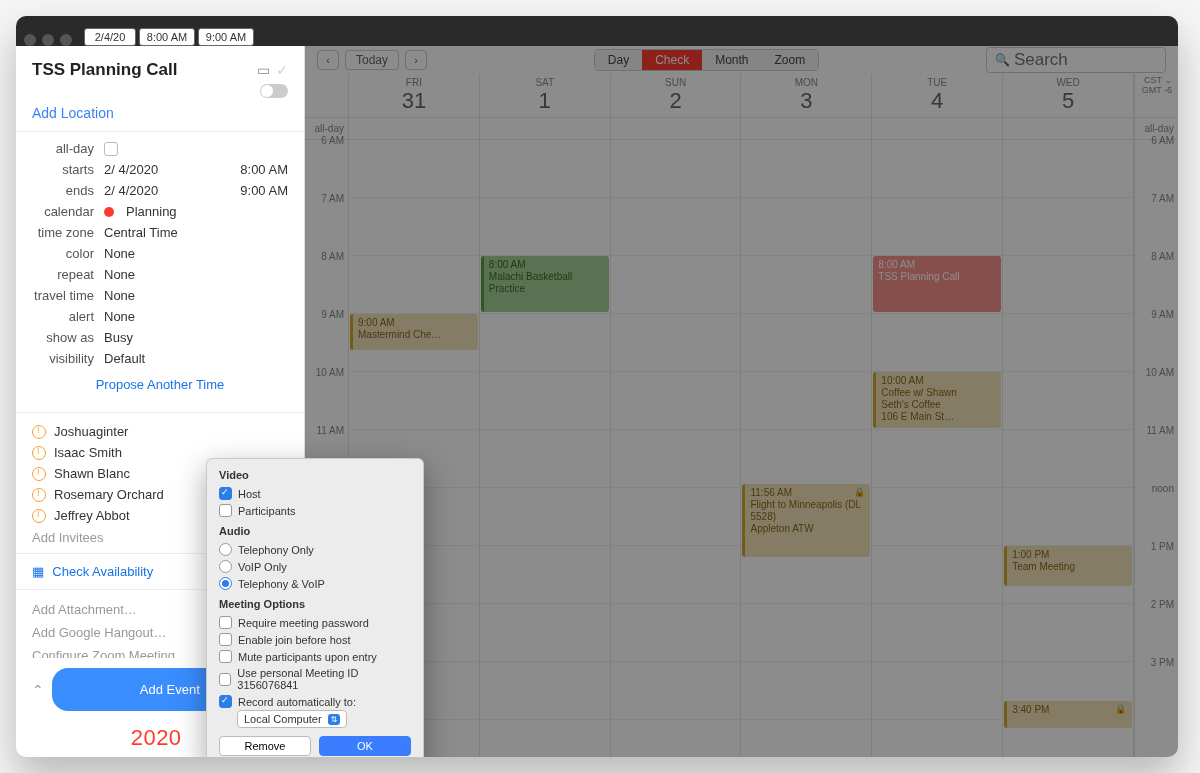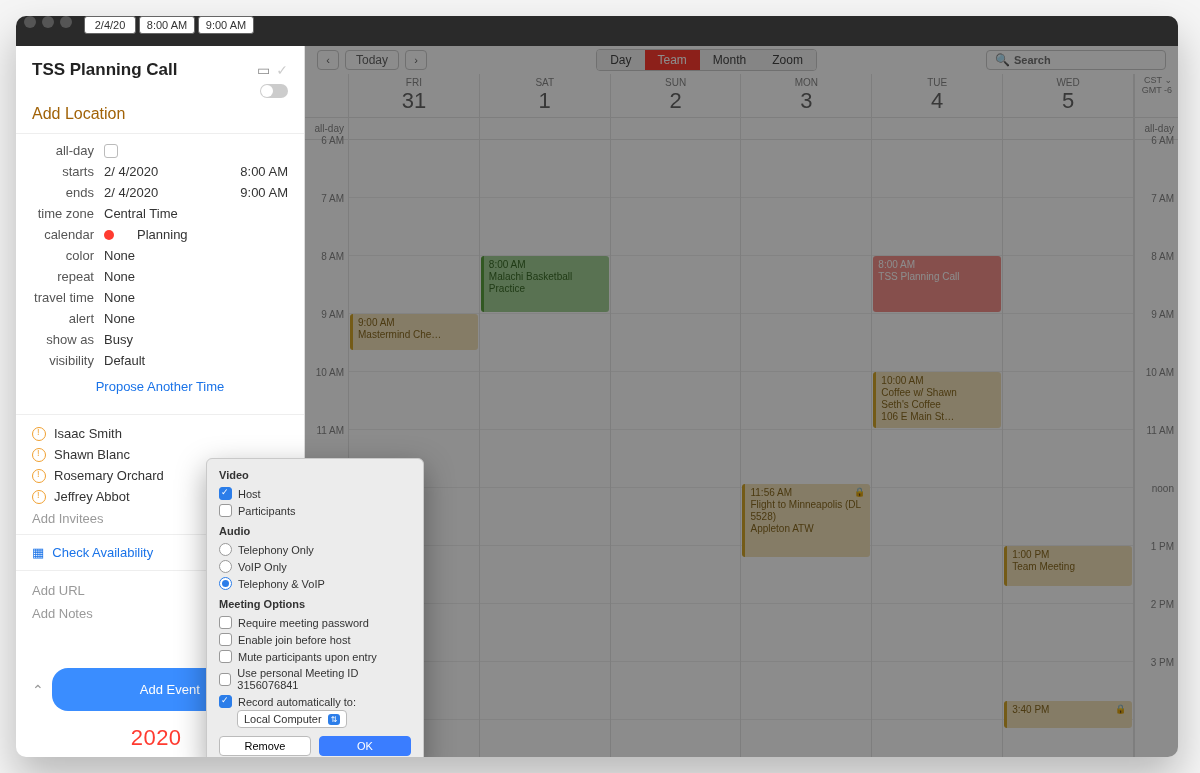--- a/index.html
+++ b/index.html
@@ -1,36 +1,36 @@
 <!DOCTYPE html>
 <html><head>
 <meta charset="utf-8">
 <style>
 * { box-sizing: border-box; margin: 0; padding: 0; font-family: -apple-system, "Helvetica Neue", Arial, sans-serif; }
 html, body { width: 1200px; height: 773px; background: #f5f5f5; }
 .window { position: relative; width: 1162px; height: 741px; margin: 16px; border-radius: 10px; overflow: hidden; box-shadow: 0 20px 40px rgba(0,0,0,.25); background:#fff;}
 .overlay { position:absolute; top:0; left:289px; right:0; bottom:0; background:rgba(0,0,0,.45); z-index:5; pointer-events:none;}
-.titlebar { position:absolute; top:0; left:0; right:0; height:30px; background:#2a2a2a; display:flex; align-items:flex-start; padding:0 8px; gap:6px; z-index:7;}
+.titlebar { position:absolute; top:0; left:0; right:0; height:30px; background:#2a2a2a; display:flex; align-items:flex-end; padding:0 8px; gap:6px; z-index:7;}
 .traffic { display:flex; gap:6px; }
 .tlight { width:12px; height:12px; border-radius:50%; background:#555;}
 .datebox { display:flex; gap:3px; margin-left:6px;}
 .datebox input { background:#fff; border:1px solid #666; border-radius:3px; font-size:11px; color:#333; padding:2px 4px; width:56px; text-align:center;}
 .datebox input:first-child{width:52px}
 .inspector { position:absolute; top:30px; left:0; width:289px; bottom:36px; background:#fff; border-right:1px solid #ddd; z-index:7; font-size:13px; color:#333; overflow:hidden;}
 .evtitle-row{display:flex; align-items:center; justify-content:space-between; padding:14px 16px 4px;}
 .evtitle { font-size:17px; font-weight:600; color:#222;}
 .evicons{display:flex; gap:6px; align-items:center;}
 .evicons span{ font-size:14px; color:#888;}
 .toggle{width:28px;height:14px;border-radius:7px;background:#ccc;position:relative;display:inline-block}
 .toggle::after{content:"";position:absolute;width:12px;height:12px;background:#fff;border-radius:50%;top:1px;left:1px;}
-.addloc{ padding:2px 16px 10px; color:#a16207; font-size:16px;}
+.addloc{ padding:2px 16px 10px; color:#3b82f6; font-size:14px;}
 .fields { padding:6px 16px 10px;}
 .frow{ display:flex; align-items:center; padding:3px 0; font-size:13px;}
 .flabel{ width:72px; text-align:right; color:#555; padding-right:10px;}
-.fval{ flex:1; color:#333; display:flex; align-items:center; gap:19px;}
+.fval{ flex:1; color:#333; display:flex; align-items:center; gap:8px;}
 .checkbox{width:14px;height:14px;border:1px solid #bbb;border-radius:3px;display:inline-block;}
 .dot{width:10px;height:10px;border-radius:50%;display:inline-block;margin-right:4px;}
 .propose{ text-align:center; color:#1a73e8; padding:8px 0 10px; font-size:13px;}
 .invitees{ padding:8px 16px;}
 .inv{ display:flex; align-items:center; gap:8px; padding:3px 0;}
 .inv-icon{ width:14px; height:14px; border:1px solid #f0a030; border-radius:50%; display:inline-block; position:relative;}
 .inv-icon::after{content:"!"; position:absolute; font-size:9px; color:#f0a030; left:4px; top:-1px;}
 .addinv{ color:#999; padding-top:4px;}
 .checkavail{ padding:10px 16px; color:#1a73e8; display:flex; align-items:center; gap:8px;}
 .attach{ padding:8px 16px;}
@@ -43,21 +43,21 @@
 .monthlabel{position:absolute; left:16px; bottom:6px; color:#fff; font-size:22px; font-weight:400; z-index:8; letter-spacing:.5px;}
 .monthlabel .yr{color:#ff3b30;}
 
 .toolbar{position:absolute; top:30px; left:289px; right:0; height:28px; display:flex; align-items:center; padding:0 12px; font-size:12px; color:#666; z-index:2;}
 .navbtn{width:22px;height:20px;display:inline-flex;align-items:center;justify-content:center;border:1px solid #ccc;border-radius:4px;background:#fff;font-size:11px;}
 .today{border:1px solid #ccc;border-radius:4px;padding:2px 10px;background:#fff;margin:0 6px;}
 .seg{display:flex;border:1px solid #ccc;border-radius:4px;overflow:hidden;margin:0 auto;}
 .seg span{padding:3px 13px;font-size:12px;color:#444;background:#f3f3f3;}
 .seg .act{background:#ff3b30;color:#fff;}
 .search{display:flex;align-items:center;gap:4px;border:1px solid #ccc;border-radius:4px;padding:2px 8px;width:180px;color:#aaa;}
-.search input{border:none;outline:none;font-size:11px;width:140px;font-weight:bold;}
+.search input{border:none;outline:none;font-size:17px;width:140px;}
 
 .cal{position:absolute; top:58px; left:289px; right:0; bottom:0; display:flex; z-index:1;}
 .timecol{width:44px; border-right:1px solid #e6e6e6; position:relative;}
 .timecol.right{border-right:none; border-left:1px solid #e6e6e6;}
 .dayscols{flex:1; display:grid; grid-template-columns:repeat(6,1fr);}
 .daycol{border-right:1px solid #e6e6e6; position:relative;}
 .dayhdr{height:44px; border-bottom:1px solid #e6e6e6; display:flex; flex-direction:column; align-items:center; justify-content:center; font-size:10px; color:#888;}
 .dayhdr .dnum{font-size:22px; font-weight:200; color:#666;}
 .allday{height:22px; border-bottom:1px solid #e6e6e6; font-size:10px; color:#888; display:flex; align-items:center; justify-content:center;}
 .hourrow{height:58px; border-bottom:1px solid #eee;}
@@ -130,31 +130,31 @@
           </span>
         </div>
       <div class="frow">
           <span class="flabel">ends</span>
           <span class="fval">
             <span>2/  4/2020</span>
             <span style="margin-left:auto">9:00 AM</span>
           </span>
         </div>
       <div class="frow">
-          <span class="flabel">time zone</span>
-          <span class="fval">Central Time</span>
-        </div>
-      <div class="frow">
           <span class="flabel">calendar</span>
           <span class="fval">
             <span class="dot" style="background:#ff3b30"></span>
             <span>Planning</span>
           </span>
         </div>
       <div class="frow">
+          <span class="flabel">time zone</span>
+          <span class="fval">Central Time</span>
+        </div>
+      <div class="frow">
           <span class="flabel">color</span>
           <span class="fval">None</span>
         </div>
       <div class="frow">
           <span class="flabel">repeat</span>
           <span class="fval">None</span>
         </div>
       <div class="frow">
           <span class="flabel">travel time</span>
           <span class="fval">None</span>
@@ -170,20 +170,24 @@
       <div class="frow">
           <span class="flabel">visibility</span>
           <span class="fval">Default</span>
         </div>
       <div class="propose">Propose Another Time</div>
     </div>
 
     <div class="invitees" style="border-bottom:1px solid #eee">
       <div class="inv">
           <span class="inv-icon"></span>
+          <span>Joshuaginter</span>
+        </div>
+      <div class="inv">
+          <span class="inv-icon"></span>
           <span>Isaac Smith</span>
         </div>
       <div class="inv">
           <span class="inv-icon"></span>
           <span>Shawn Blanc</span>
         </div>
       <div class="inv">
           <span class="inv-icon"></span>
           <span>Rosemary Orchard</span>
         </div>
@@ -192,20 +196,25 @@
           <span>Jeffrey Abbot</span>
         </div>
       <div class="addinv">Add Invitees</div>
     </div>
 
     <div class="checkavail" style="border-bottom:1px solid #eee">
       <span>▦</span>
         <span>Check Availability</span>
     </div>
 
+    <div class="attach" style="border-bottom:1px solid #eee">
+      <div>Add Attachment…</div>
+      <div>Add Google Hangout…</div>
+      <div>Configure Zoom Meeting…</div>
+    </div>
 
     <div class="addurl-section">
       <div>Add URL</div>
       <div>Add Notes</div>
     </div>
 
     <div class="addbtn-row">
       <span class="chev">⌃</span>
       <button class="addevent-btn">Add Event</button>
     </div>
@@ -213,21 +222,21 @@
 
   <div class="monthlabel"><span>February </span><span class="yr">2020</span></div>
 
   <div class="toolbar">
     <span class="navbtn">‹</span>
     <span class="today">Today</span>
     <span class="navbtn">›</span>
     <div style="flex:1"></div>
     <div class="seg">
       <span>Day</span>
-      <span class="act">Team</span>
+      <span class="act">Check</span>
       <span>Month</span>
       <span>Zoom</span>
     </div>
     <div style="flex:1"></div>
     <div class="search">
         <span>🔍</span>
         <input placeholder="Search" style="">
       </div>
   </div>
 

